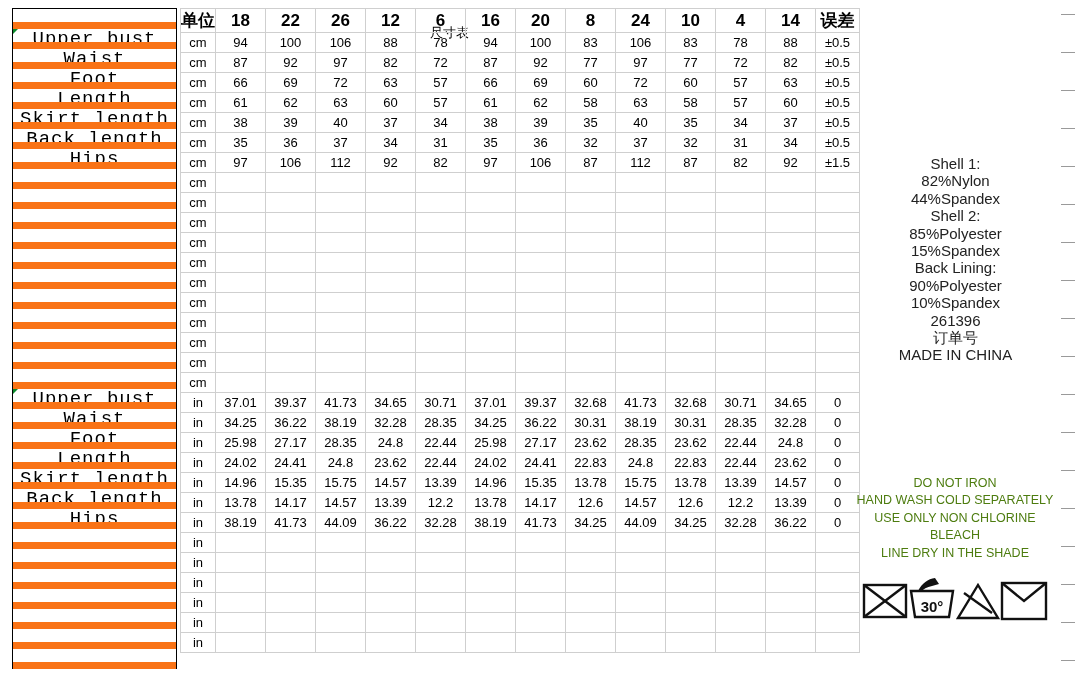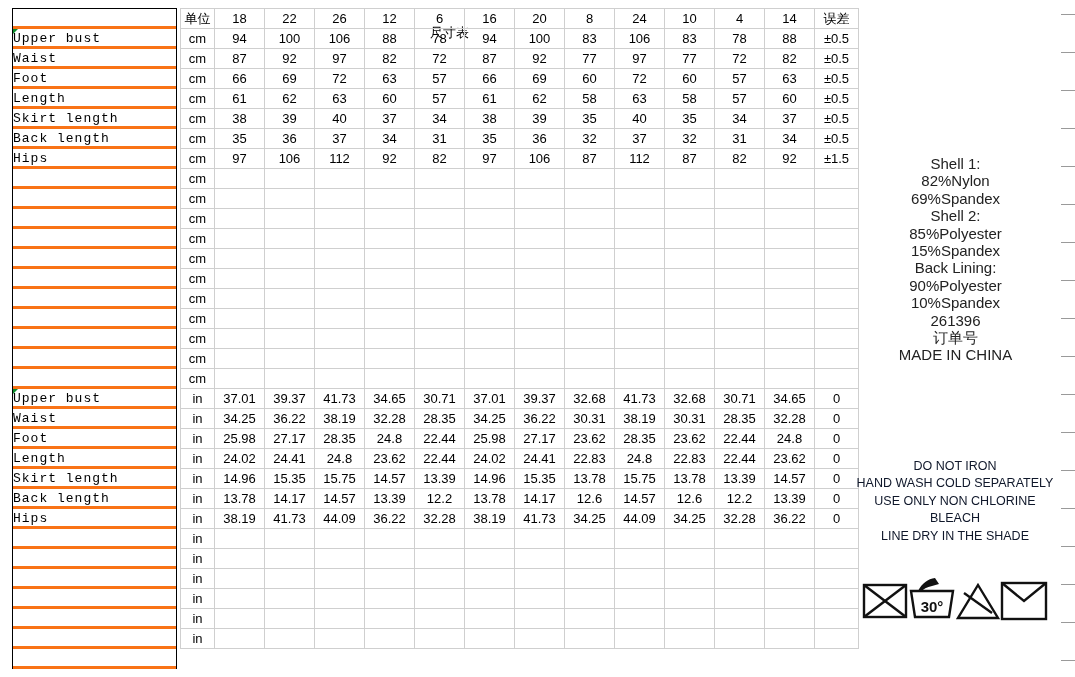--- a/index.html
+++ b/index.html
@@ -22,24 +22,24 @@
     left: 12px;
     top: 8px;
     width: 165px;
     border: 1px solid #000;
     border-bottom: none;
     box-sizing: border-box;
   }
   .label-row {
     height: 20px;
     line-height: 20px;
-    border-bottom: 3px solid #f97316;
-    text-align: left;
+    border-bottom: 7px solid #f97316;
+    text-align: center;
     font-family: "Liberation Mono", monospace;
-    font-size: 13px;
+    font-size: 19px;
     letter-spacing: 1px;
     box-sizing: border-box;
     position: relative;
     overflow: hidden;
     white-space: nowrap;
   }
   .label-row.green-mark::before {
     content: "";
     position: absolute;
     left: 0;
@@ -63,22 +63,22 @@
     height: 20px;
     box-sizing: border-box;
     text-align: center;
     font-size: 13px;
     font-family: "Liberation Sans", sans-serif;
     padding: 0;
     overflow: hidden;
     white-space: nowrap;
   }
   #size-table thead th {
-    font-weight: normal;
-    font-size: 13px;
+    font-weight: bold;
+    font-size: 17px;
   }
   .c-unit { width: 34px; }
   .c-val  { width: 50px; }
   .c-tol  { width: 44px; }
 
   
   #title {
     position: absolute;
     left: 430px;
     top: 24px;
@@ -95,26 +95,26 @@
     text-align: center;
     font-size: 15px;
     line-height: 17.4px;
     color: #222;
   }
 
   
   #care {
     position: absolute;
     left: 855px;
-    top: 458px;
+    top: 475px;
     width: 200px;
     text-align: center;
     font-size: 12.5px;
     line-height: 17.4px;
-    color: #0f172a;
+    color: #4d7c0f;
   }
   #care-icons {
     position: absolute;
     left: 855px;
     top: 570px;
     width: 200px;
     height: 55px;
     display: flex;
     justify-content: center;
     align-items: flex-end;
@@ -684,21 +684,21 @@
         <td class="c-val"></td>
         <td class="c-val"></td>
         <td class="c-tol"></td>
       </tr>
     </tbody>
 </table>
 
 <div id="composition">
     <div>Shell 1:</div>
     <div>82%Nylon</div>
-    <div>69%Spandex</div>
+    <div>44%Spandex</div>
     <div>Shell 2:</div>
     <div>85%Polyester</div>
     <div>15%Spandex</div>
     <div>Back Lining:</div>
     <div>90%Polyester</div>
     <div>10%Spandex</div>
     <div>261396</div>
     <div>订单号</div>
     <div>MADE IN CHINA</div>
   </div>

